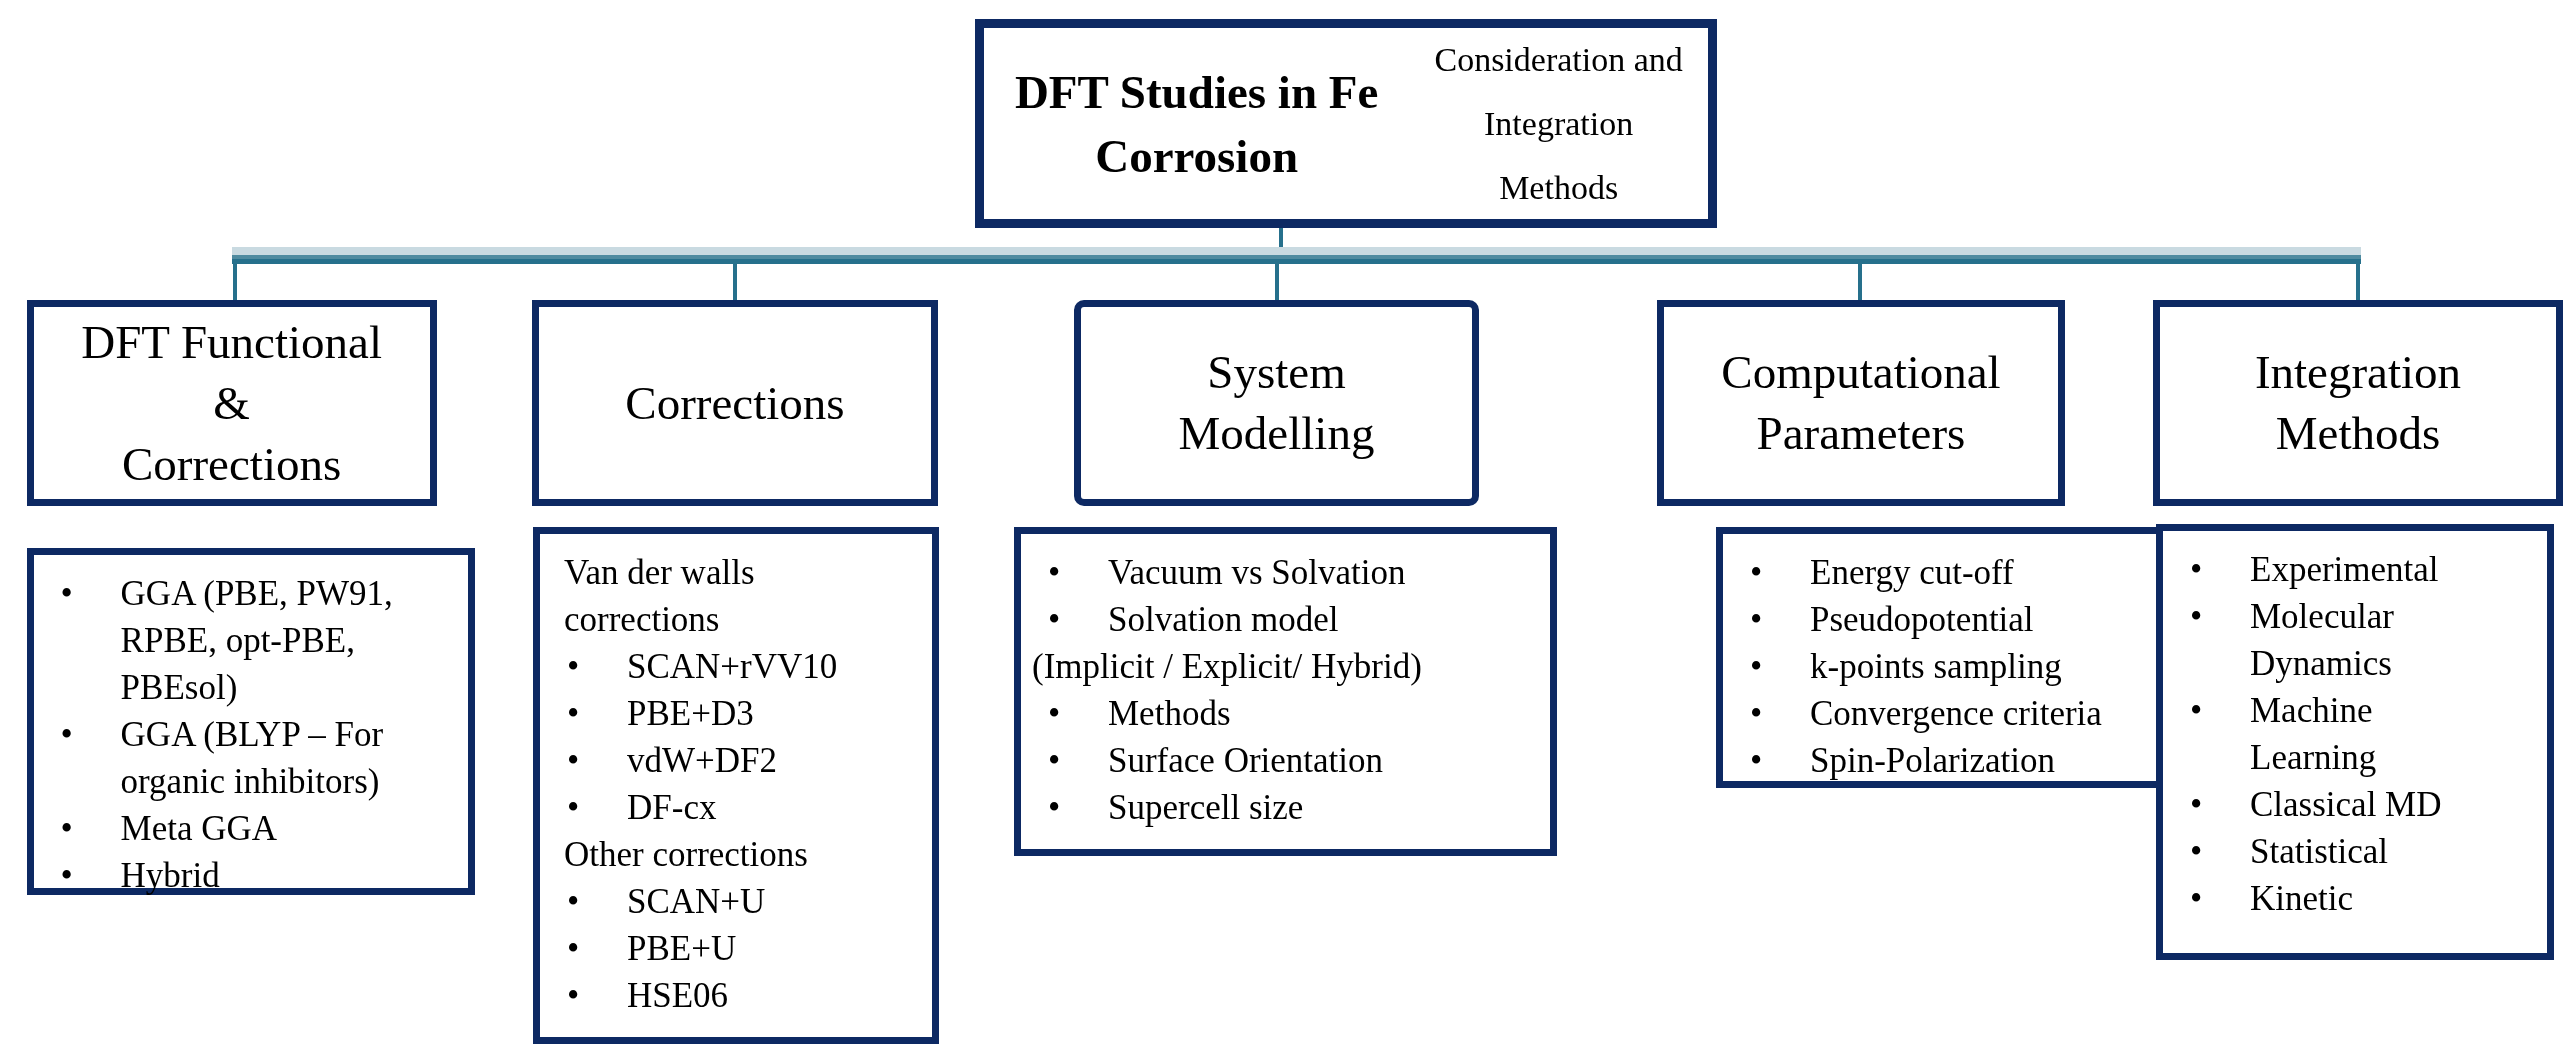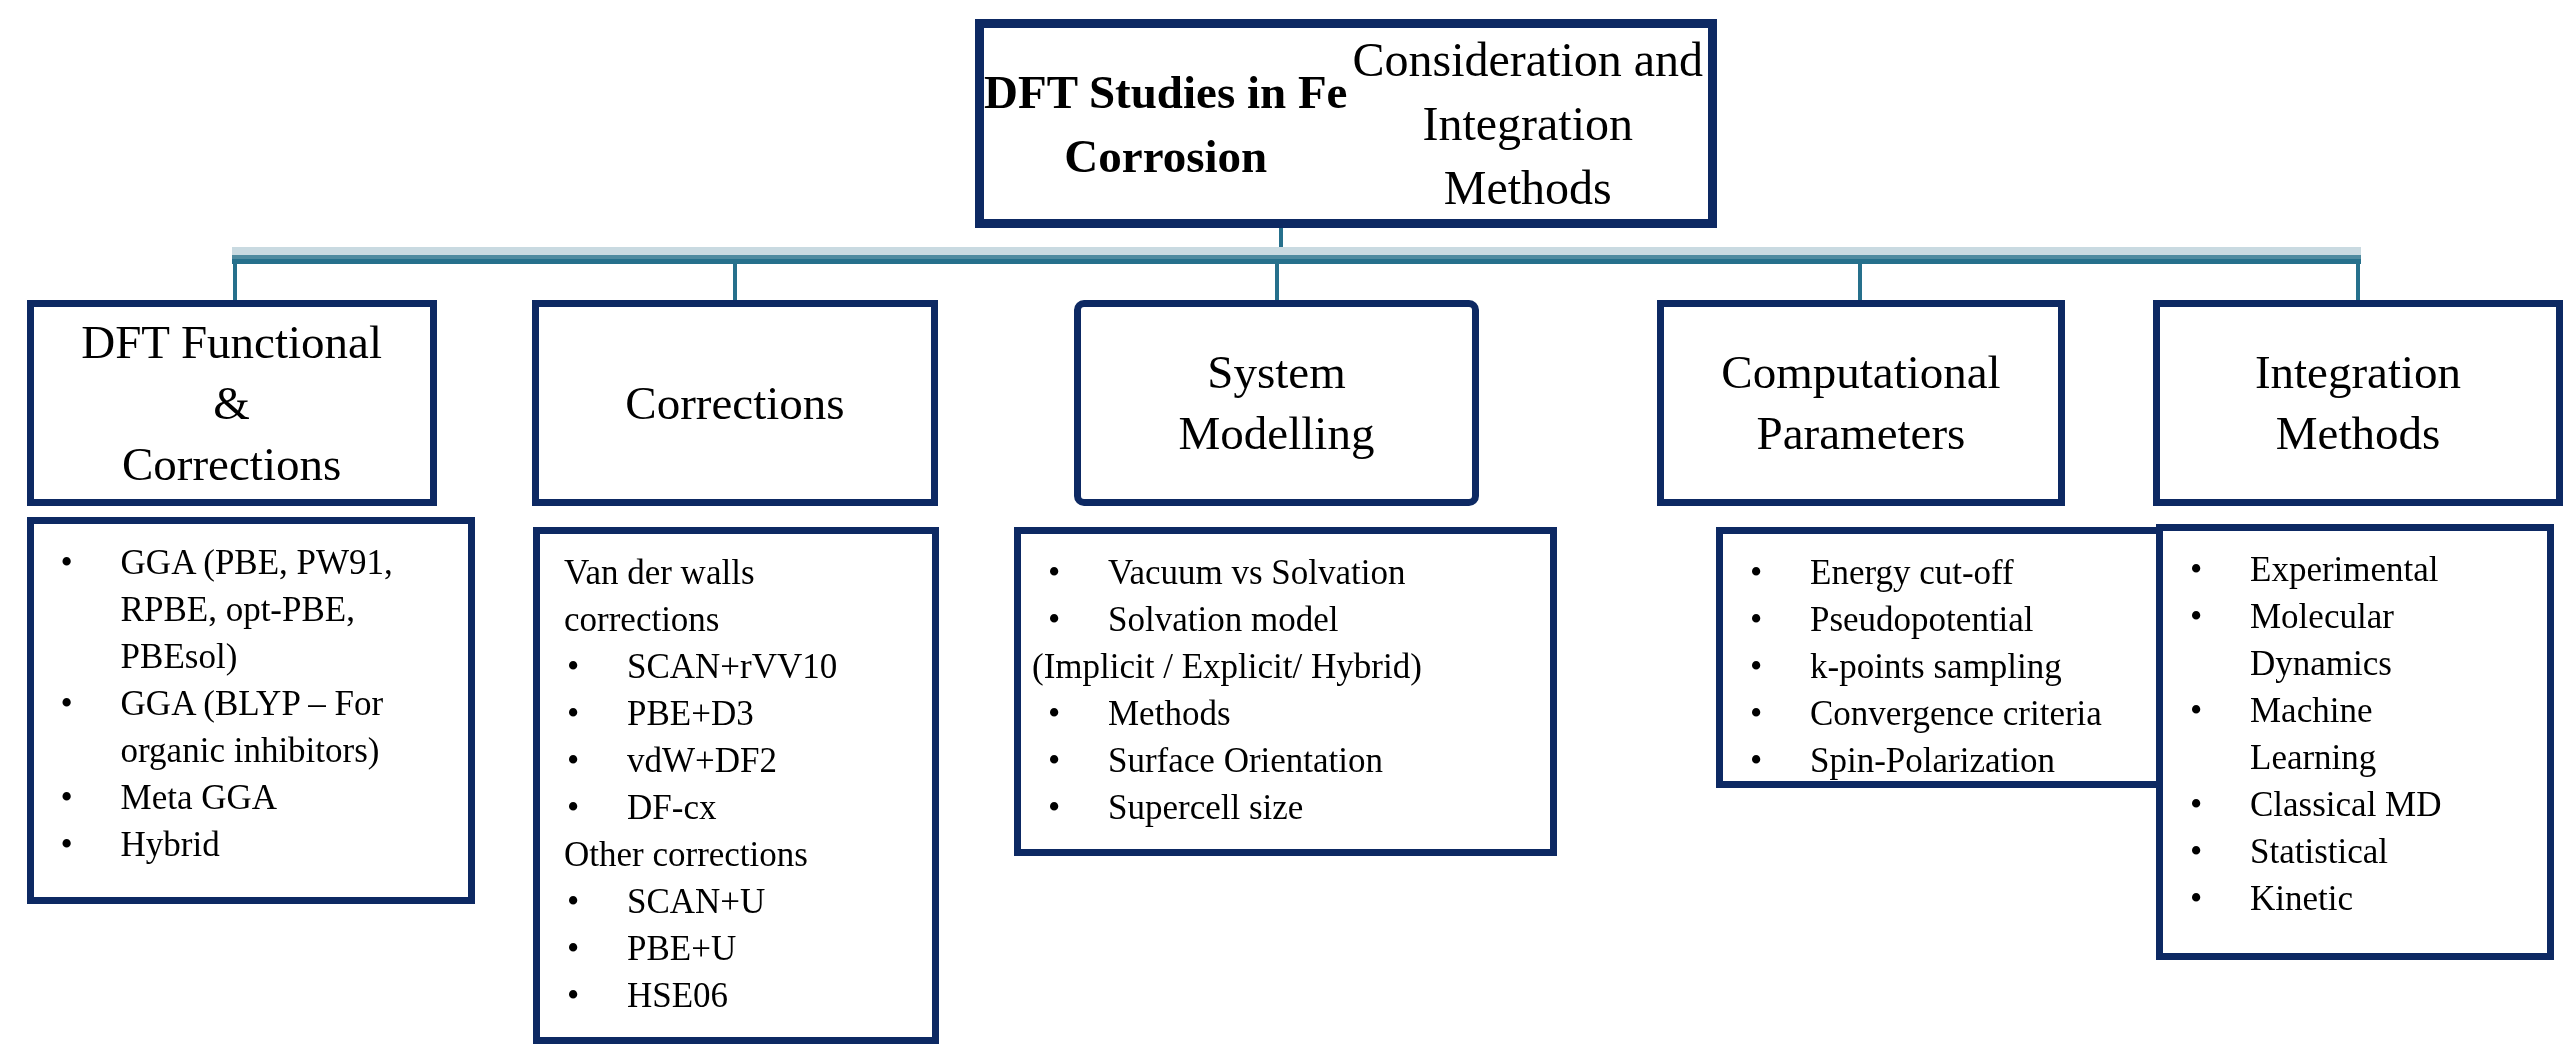--- a/index.html
+++ b/index.html
@@ -17,21 +17,21 @@
     background:#ffffff;
     border:7.6px solid var(--box_border,#0d2963);
   }
   .rootbox {
     border-width:9px;
     display:flex; flex-direction:row;
     align-items:center; justify-content:center;
     text-align:center;
   }
   .root-title { font-weight:bold; font-size:47px; line-height:64px; white-space:pre-line; }
-  .root-subtitle { font-size:48px; line-height:64px; white-space:pre-line; }
+  .root-subtitle { font-size:34px; line-height:64px; white-space:pre-line; }
   .hbox {
     top:300px; height:206px;
     display:flex; align-items:center; justify-content:center;
     text-align:center;
   }
   .htext { font-size:47px; line-height:61px; white-space:pre-line; width:100%; }
   .lbox ul {
     list-style:none; margin:0;
     padding:15px 12px 0 0;
     font-size:35px; line-height:47px;
@@ -84,21 +84,21 @@
   </div>
   <div class="box hbox" style="left:1657px; width:408px;">
     <div class="htext">Computational
 Parameters</div>
   </div>
   <div class="box hbox" style="left:2153px; width:410px;">
     <div class="htext">Integration
 Methods</div>
   </div>
 
-  <div class="box lbox" style="left:26.6px; top:517px; width:448px; height:387px;">
+  <div class="box lbox" style="left:26.6px; top:548px; width:448px; height:347px;">
     <ul>
       <li class="bulleted">GGA (PBE, PW91,
 RPBE, opt-PBE,
 PBEsol)</li>
       <li class="bulleted">GGA (BLYP – For
 organic inhibitors)</li>
       <li class="bulleted">Meta GGA</li>
       <li class="bulleted">Hybrid</li>
     </ul>
   </div>

